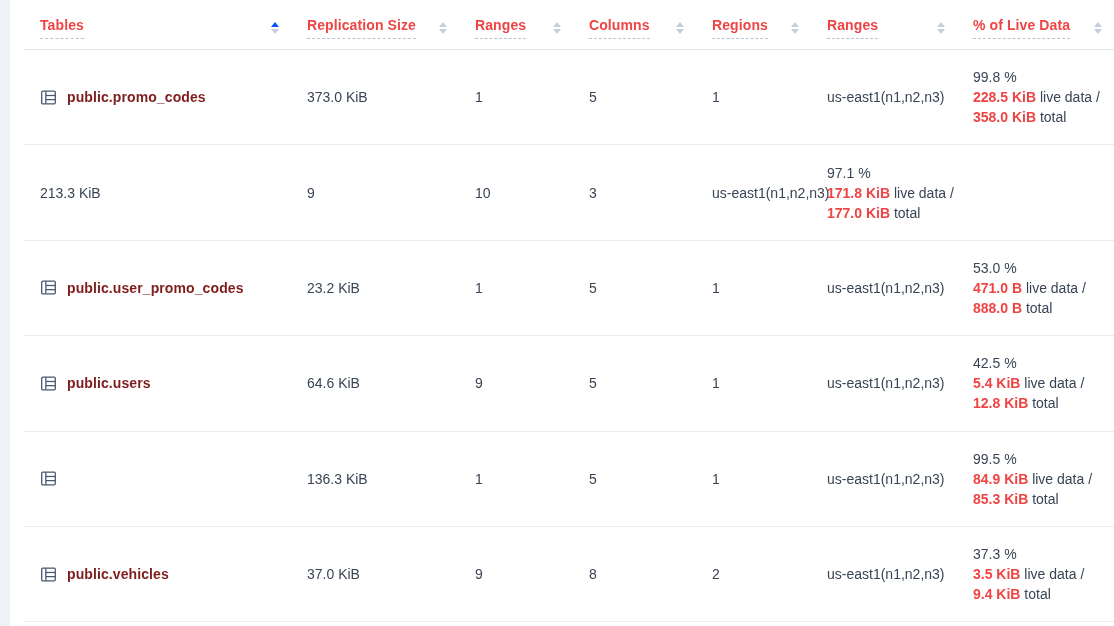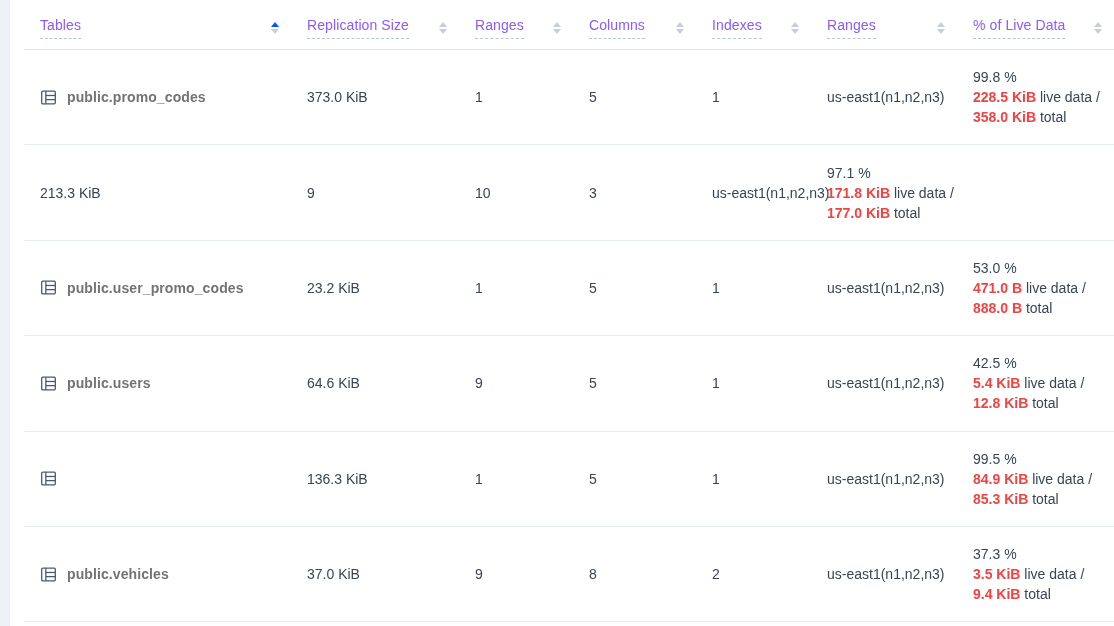--- a/index.html
+++ b/index.html
@@ -29,22 +29,22 @@
     border-bottom:1px solid #dee4ec;
   }
   .th {
     display:flex;
     align-items:center;
     justify-content:space-between;
     padding:6px 12px 0 16px;
     cursor:pointer;
   }
   .th-label {
-    font-weight:400;
-    color:#8b5cf6;
+    font-weight:700;
+    color:#ef4444;
     letter-spacing:.1px;
     border-bottom:1px dashed #b9c3d2;
     padding-bottom:5px;
     white-space:nowrap;
   }
   .sorter {
     display:flex;
     flex-direction:column;
     align-items:center;
     margin-left:8px;
@@ -71,21 +71,21 @@
     align-items:center;
   }
   .td { padding:0 12px 0 16px; white-space:nowrap; }
   .td-name {
     display:flex;
     align-items:center;
   }
   .tbl-icon { flex:0 0 auto; margin-right:10px; display:block; }
   .name {
     font-weight:700;
-    color:#737373;
+    color:#7f1d1d;
     letter-spacing:.1px;
     cursor:pointer;
   }
   .live-cell { line-height:20px; }
   .live-cell .b { font-weight:700; color:#ef4444; }
 </style>
 </head>
 <body>
 
 <div class="content">
@@ -114,21 +114,21 @@
         </span>
       </div>
       <div class="th">
         <span class="th-label">Columns</span>
         <span class="sorter">
           <span class="caret-up"></span>
           <span class="caret-down"></span>
         </span>
       </div>
       <div class="th">
-        <span class="th-label">Indexes</span>
+        <span class="th-label">Regions</span>
         <span class="sorter">
           <span class="caret-up"></span>
           <span class="caret-down"></span>
         </span>
       </div>
       <div class="th">
         <span class="th-label">Ranges</span>
         <span class="sorter">
           <span class="caret-up"></span>
           <span class="caret-down"></span>

